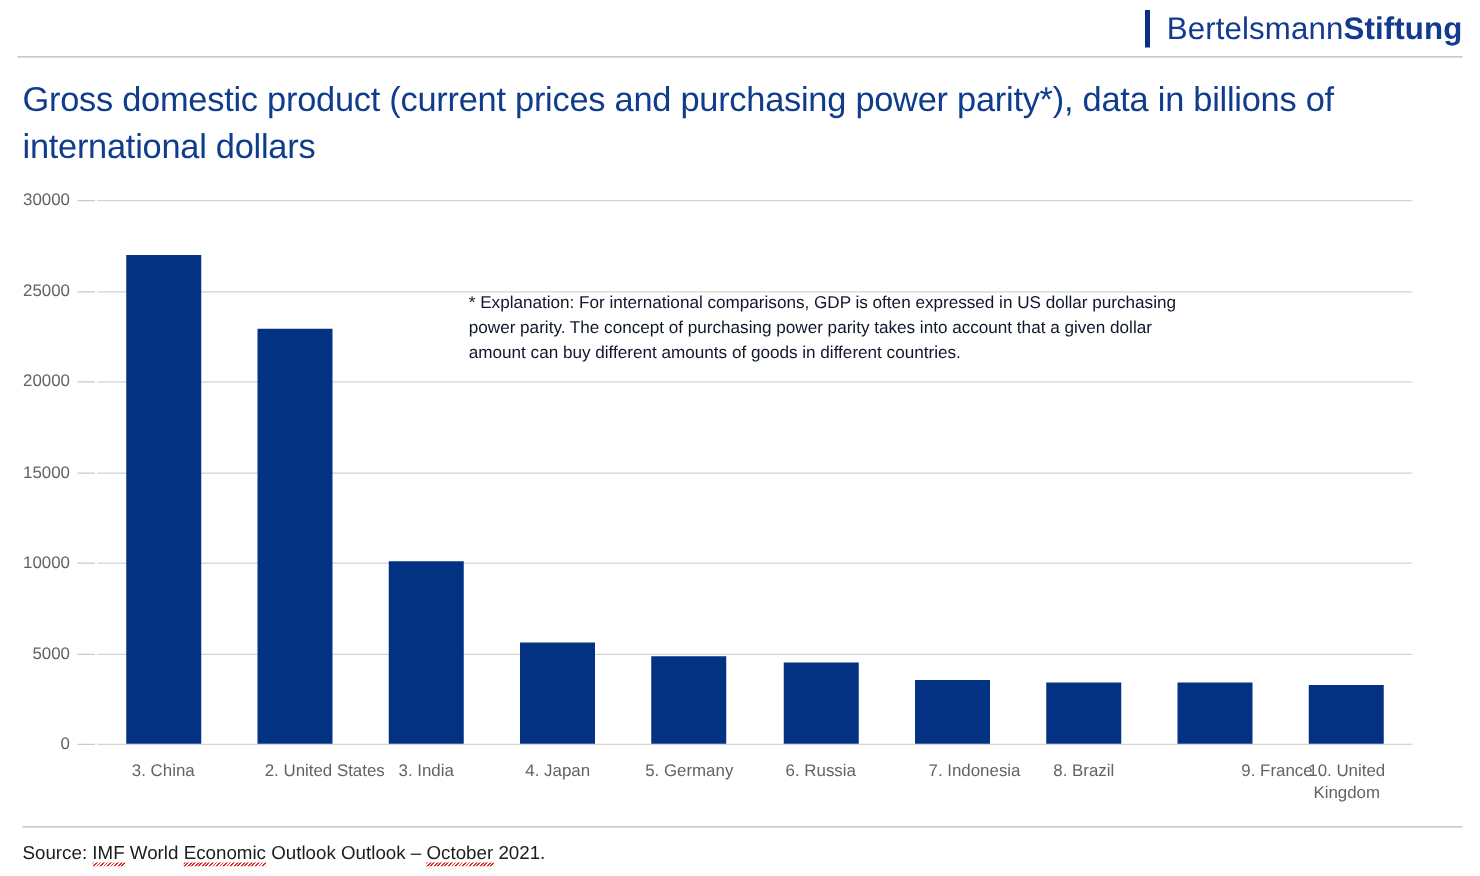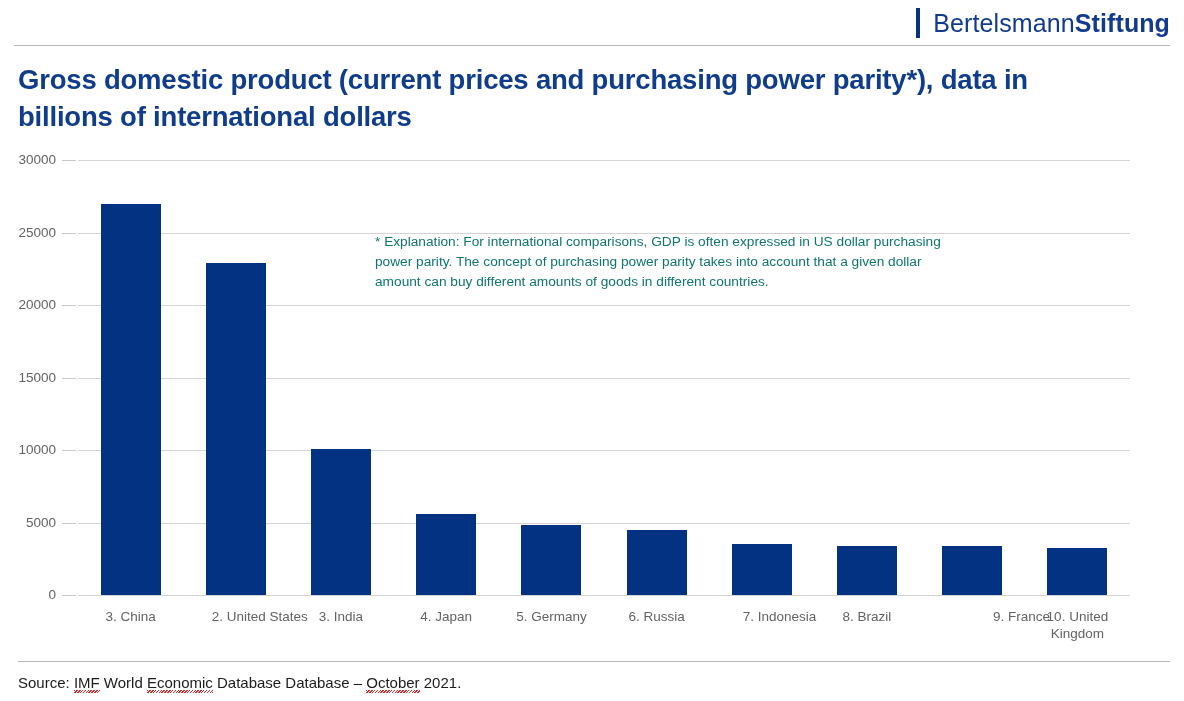--- a/index.html
+++ b/index.html
@@ -26,21 +26,21 @@
   .logo-text .b1 { font-weight:400; }
   .logo-text .b2 { font-weight:700; }
   .header-rule {
     position:absolute; left:14px; top:45px; width:1156px; height:1px;
     background:#b9b9b9;
   }
 
   
   .chart-title {
     position:absolute; left:18px; top:62px; width:1090px;
-    font-size:27.5px; font-weight:700; color:#0f3d8c;
+    font-size:27.5px; font-weight:400; color:#0f3d8c;
     line-height:1.33; letter-spacing:-0.2px;
   }
 
   
   .plot {
     position:absolute; left:0; top:0; width:1184px; height:701px;
     pointer-events:none;
   }
   .gridline {
     position:absolute; left:78px; width:1052px; height:1px;
@@ -57,21 +57,21 @@
     position:absolute; background:#043282;
   }
   .xlabel {
     position:absolute; text-align:center;
     font-size:13.5px; color:#636363; line-height:1.28;
   }
 
   
   .explanation {
     position:absolute; left:375px; top:232px; width:576px;
-    font-size:13.7px; color:#0f766e; line-height:1.45;
+    font-size:13.7px; color:#0f172a; line-height:1.45;
   }
 
   
   .footer-rule {
     position:absolute; left:18px; top:661px; width:1152px; height:1px;
     background:#b9b9b9;
   }
   .source {
     position:absolute; left:18px; top:674px;
     font-size:15px; color:#1c1c1c; white-space:nowrap;
@@ -143,16 +143,16 @@
       <div class="bar" style="left: 942.2px; top: 546.425px; width: 60px; height: 48.575px; background: rgb(4, 50, 130);"></div>
       <div class="xlabel" style="left: 969px; width: 105.2px; top: 608px;">9. France</div>
       <div class="bar" style="left: 1047.4px; top: 547.875px; width: 60px; height: 47.125px; background: rgb(4, 50, 130);"></div>
       <div class="xlabel" style="left: 1024.8px; width: 105.2px; top: 608px;">10. United Kingdom</div>
     </div>
 
   <div class="explanation">* Explanation: For international comparisons, GDP is often expressed in US dollar purchasing power parity. The concept of purchasing power parity takes into account that a given dollar amount can buy different amounts of goods in different countries.</div>
 
   <div class="footer-rule"></div>
   <div class="source">
-    <span>Source: </span><span class="sp">IMF</span><span> World </span><span class="sp">Economic</span><span> Database Database – </span><span class="sp">October</span><span> 2021.</span>
+    <span>Source: </span><span class="sp">IMF</span><span> World </span><span class="sp">Economic</span><span> Outlook Outlook – </span><span class="sp">October</span><span> 2021.</span>
   </div>
 
 </div>
 
 </body></html>

